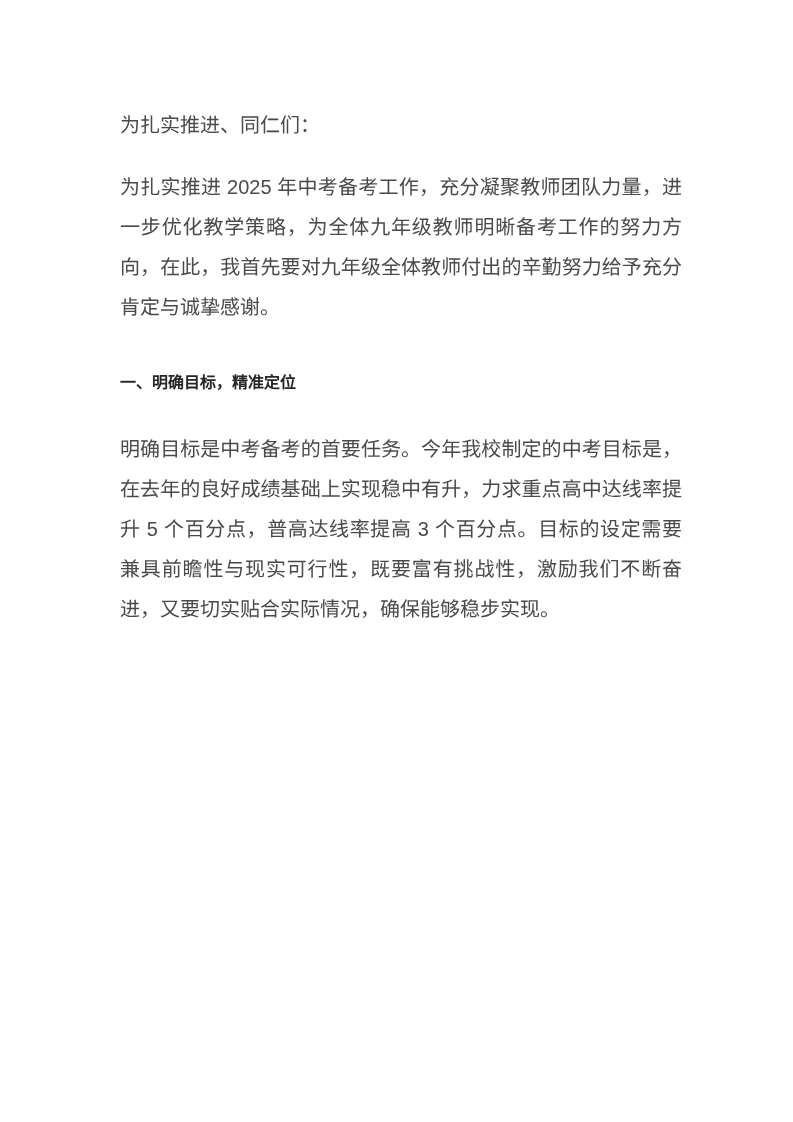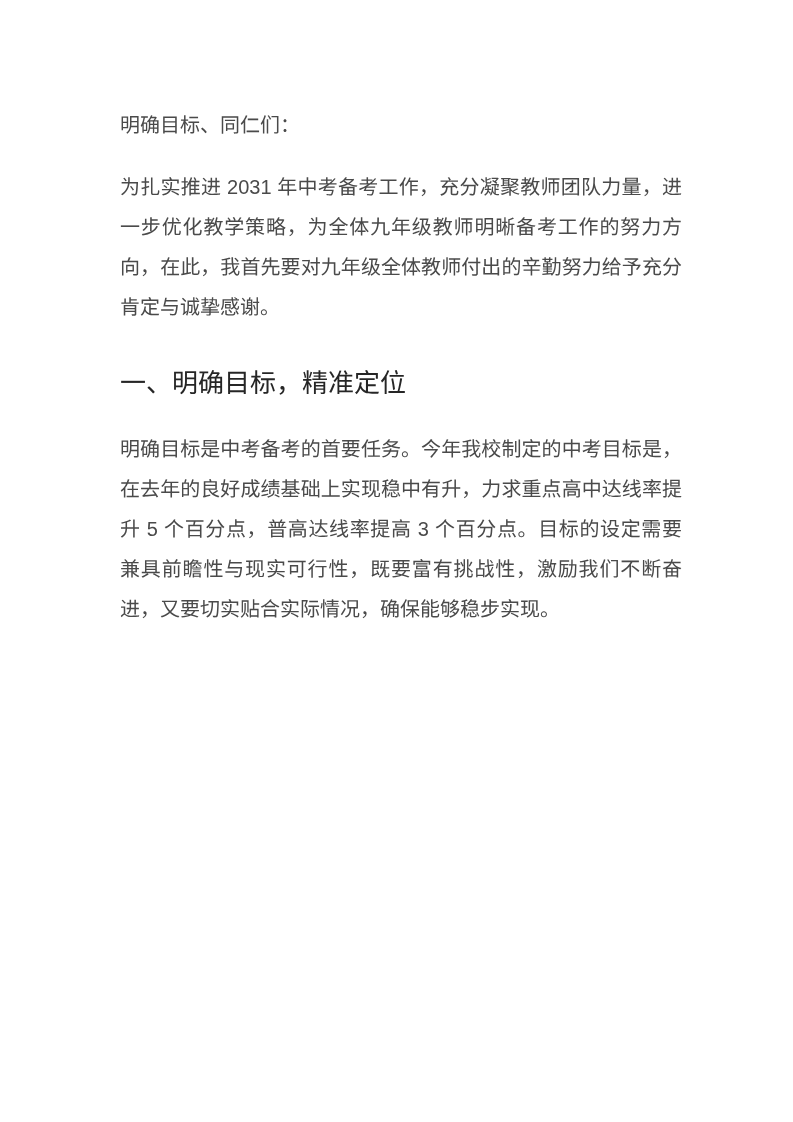--- a/index.html
+++ b/index.html
@@ -30,33 +30,33 @@
   .para {
     font-size: 20px;
     line-height: 40px;
     color: #4a4a4a;
     margin: 0 0 26px 0;
     text-align: justify;
     text-justify: inter-ideograph;
     word-break: break-all;
   }
   .section-heading {
-    font-size: 26px;
+    font-size: 16px;
     line-height: 40px;
-    font-weight: 400;
+    font-weight: 700;
     color: #262626;
     margin: 36px 0 26px 0;
   }
 </style>
 </head>
 <body>
 
 <div class="page">
-  <p class="salutation">明确目标、同仁们：</p>
+  <p class="salutation">为扎实推进、同仁们：</p>
 
-  <p class="para">为扎实推进 2031 年中考备考工作，充分凝聚教师团队力量，进一步优化教学策略，为全体九年级教师明晰备考工作的努力方向，在此，我首先要对九年级全体教师付出的辛勤努力给予充分肯定与诚挚感谢。</p>
+  <p class="para">为扎实推进 2025 年中考备考工作，充分凝聚教师团队力量，进一步优化教学策略，为全体九年级教师明晰备考工作的努力方向，在此，我首先要对九年级全体教师付出的辛勤努力给予充分肯定与诚挚感谢。</p>
 
 
 
   <h2 class="section-heading">一、明确目标，精准定位</h2>
 
   <p class="para">明确目标是中考备考的首要任务。今年我校制定的中考目标是，在去年的良好成绩基础上实现稳中有升，力求重点高中达线率提升 5 个百分点，普高达线率提高 3 个百分点。目标的设定需要兼具前瞻性与现实可行性，既要富有挑战性，激励我们不断奋进，又要切实贴合实际情况，确保能够稳步实现。</p>
 </div>
 
 </body></html>

